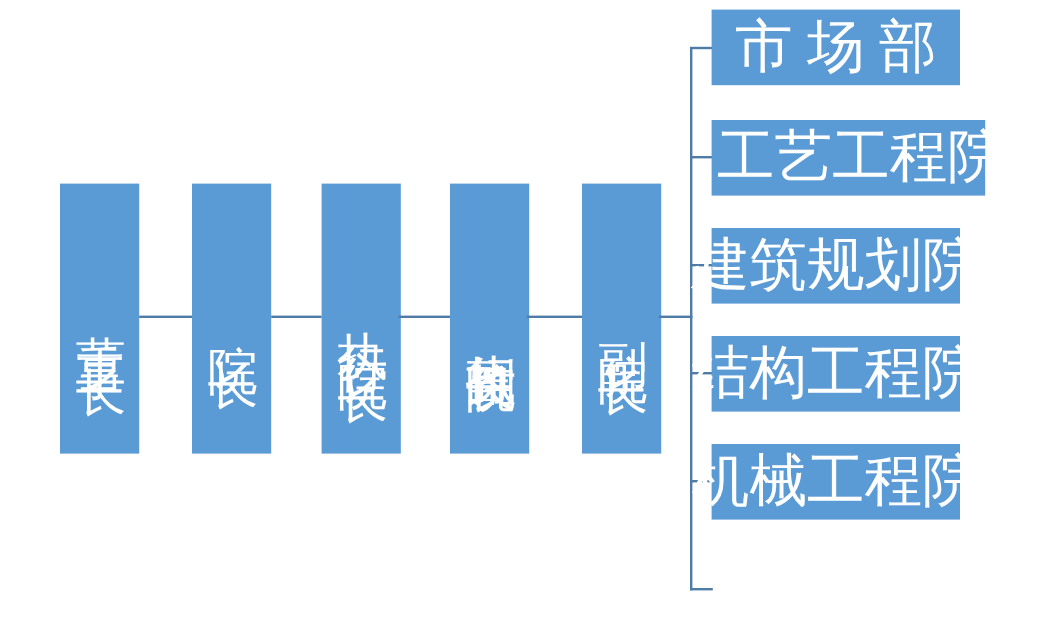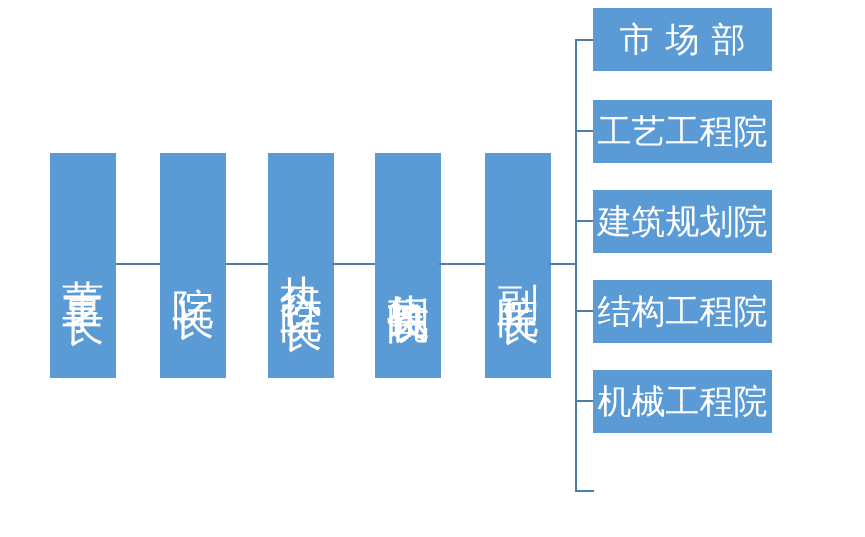--- a/index.html
+++ b/index.html
@@ -42,33 +42,33 @@
   .chain-0 .vtext { letter-spacing: 13px; }
   .chain-1 .vtext { letter-spacing: 13px; }
   .chain-2 .vtext { letter-spacing: 12px; }
   .chain-3 .vtext { letter-spacing: 2px; }
   .chain-4 .vtext { letter-spacing: 10px; }
 
   
   .hbox {
     position: absolute;
     left: 593px;
-    width: 179px;
+    width: 207px;
     height: 63px;
     background: var(--node-fill, #5B9BD5);
     color: var(--node-text, #ffffff);
-    font-size: 34px;
+    font-size: 48px;
     line-height: 1;
     display: flex;
     align-items: center;
     justify-content: center;
     white-space: nowrap;
   }
   .dept-0 { top: 8px;  letter-spacing: 12px; text-indent: 12px; }
-  .dept-1 { top: 100px; }
+  .dept-1 { top: 100px; padding-left: 21px; }
   .dept-2 { top: 190px; text-align: center; }
   .dept-3 { top: 280px; }
   .dept-4 { top: 370px; }
   .dept-5 { top: 460px; }
 
   
   .line {
     position: absolute;
     background: var(--connector, #4E7CA6);
   }

